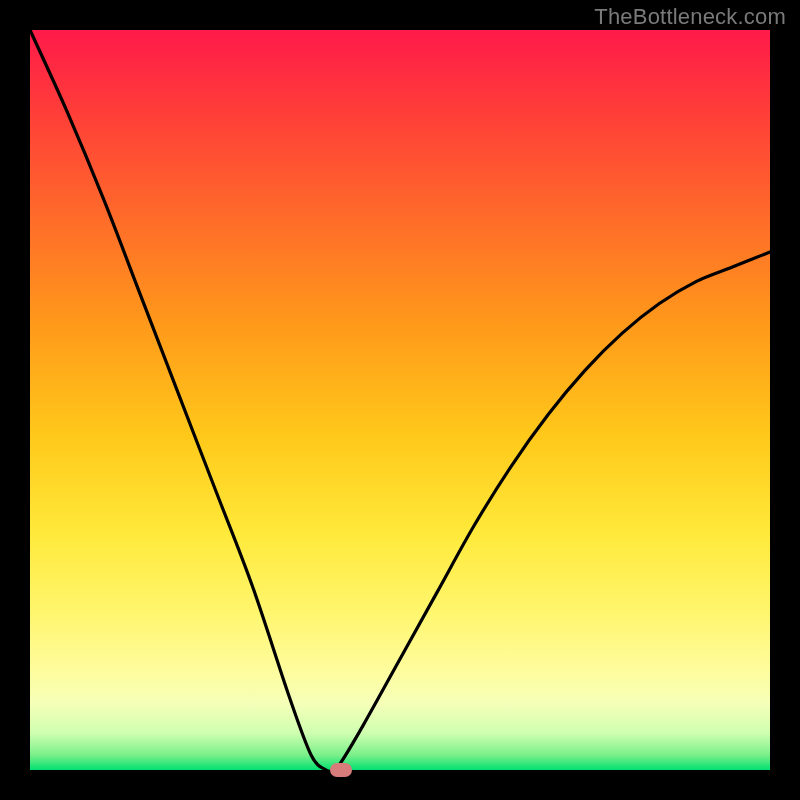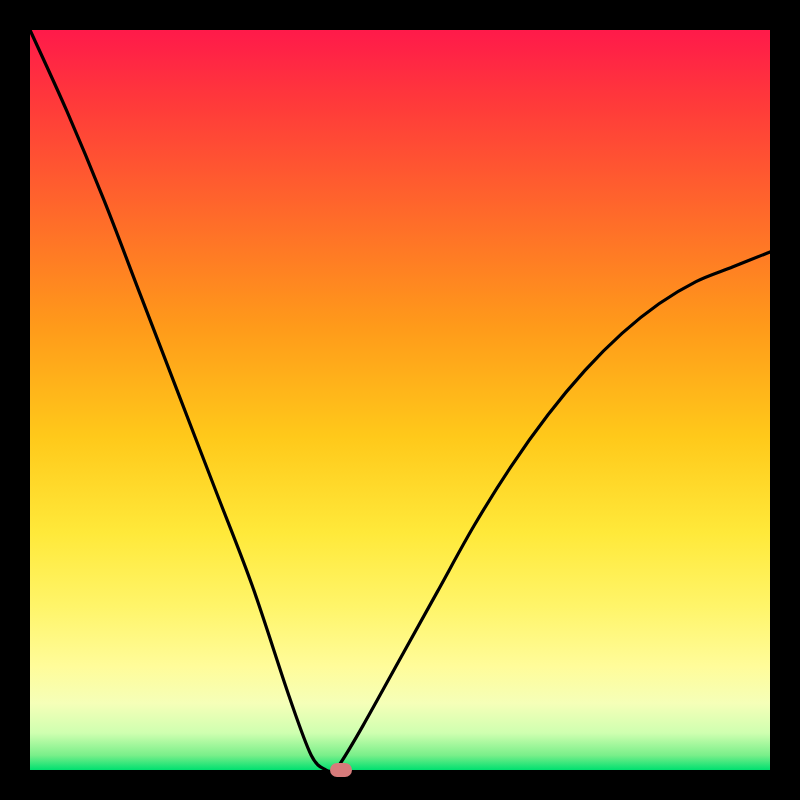--- a/index.html
+++ b/index.html
@@ -70,13 +70,14 @@
 </head>
 <body>
 
 <div class="frame">
   <div class="plot-area">
     <svg class="curve-layer" viewBox="0 0 740 740" preserveAspectRatio="none">
       <path id="curve-path" d="M 0 0 C 6.166666666666667 13.566666666666663, 24.666666666666664 53.03333333333332, 37 81.39999999999998 C 49.333333333333336 109.76666666666664, 61.666666666666664 139.3666666666666, 74 170.19999999999993 C 86.33333333333333 201.03333333333327, 98.66666666666667 234.33333333333331, 111 266.4 C 123.33333333333333 298.46666666666664, 135.66666666666666 330.5333333333333, 148 362.59999999999997 C 160.33333333333334 394.66666666666663, 172.66666666666666 426.73333333333335, 185 458.8 C 197.33333333333334 490.8666666666667, 209.66666666666666 520.4666666666667, 222 555 C 234.33333333333334 589.5333333333333, 249.13333333333333 637.6333333333333, 259 666 C 268.8666666666667 694.3666666666667, 275.0333333333333 712.8666666666667, 281.2 725.2 C 287.3666666666667 737.5333333333334, 292.3 737.5333333333333, 296 740 C 299.7 742.4666666666667, 300.9333333333333 741.2333333333333, 303.4 740 C 305.8666666666667 738.7666666666667, 305.8666666666667 740, 310.8 732.6 C 315.73333333333335 725.2, 323.1333333333333 712.8666666666667, 333 695.6 C 342.8666666666667 678.3333333333334, 357.66666666666663 651.2, 370 629 C 382.33333333333337 606.8, 394.66666666666674 584.6, 407.00000000000006 562.4 C 419.33333333333337 540.1999999999999, 431.6666666666667 516.7666666666667, 444 495.79999999999995 C 456.3333333333333 474.8333333333333, 468.6666666666667 455.1, 481 436.6 C 493.3333333333333 418.1, 505.6666666666667 400.83333333333337, 518 384.8 C 530.3333333333334 368.76666666666665, 542.6666666666666 353.96666666666664, 555 340.4 C 567.3333333333334 326.8333333333333, 579.6666666666666 314.5, 592 303.40000000000003 C 604.3333333333334 292.30000000000007, 616.6666666666666 282.43333333333334, 629 273.8 C 641.3333333333334 265.1666666666667, 653.6666666666666 257.76666666666665, 666 251.59999999999997 C 678.3333333333334 245.43333333333328, 690.6666666666666 241.7333333333333, 703 236.79999999999995 C 715.3333333333334 231.86666666666662, 733.8333333333334 224.46666666666667, 740 222" fill="none" stroke="#000000" stroke-width="3.2" stroke-linecap="round" stroke-linejoin="round"></path>
     </svg>
     <div id="min-marker" class="marker" style="left: 310.8px; top: 740px; background: rgb(215, 123, 123);"></div>
   </div>
+  <div class="watermark">TheBottleneck.com</div>
 </div>
 
 </body></html>

